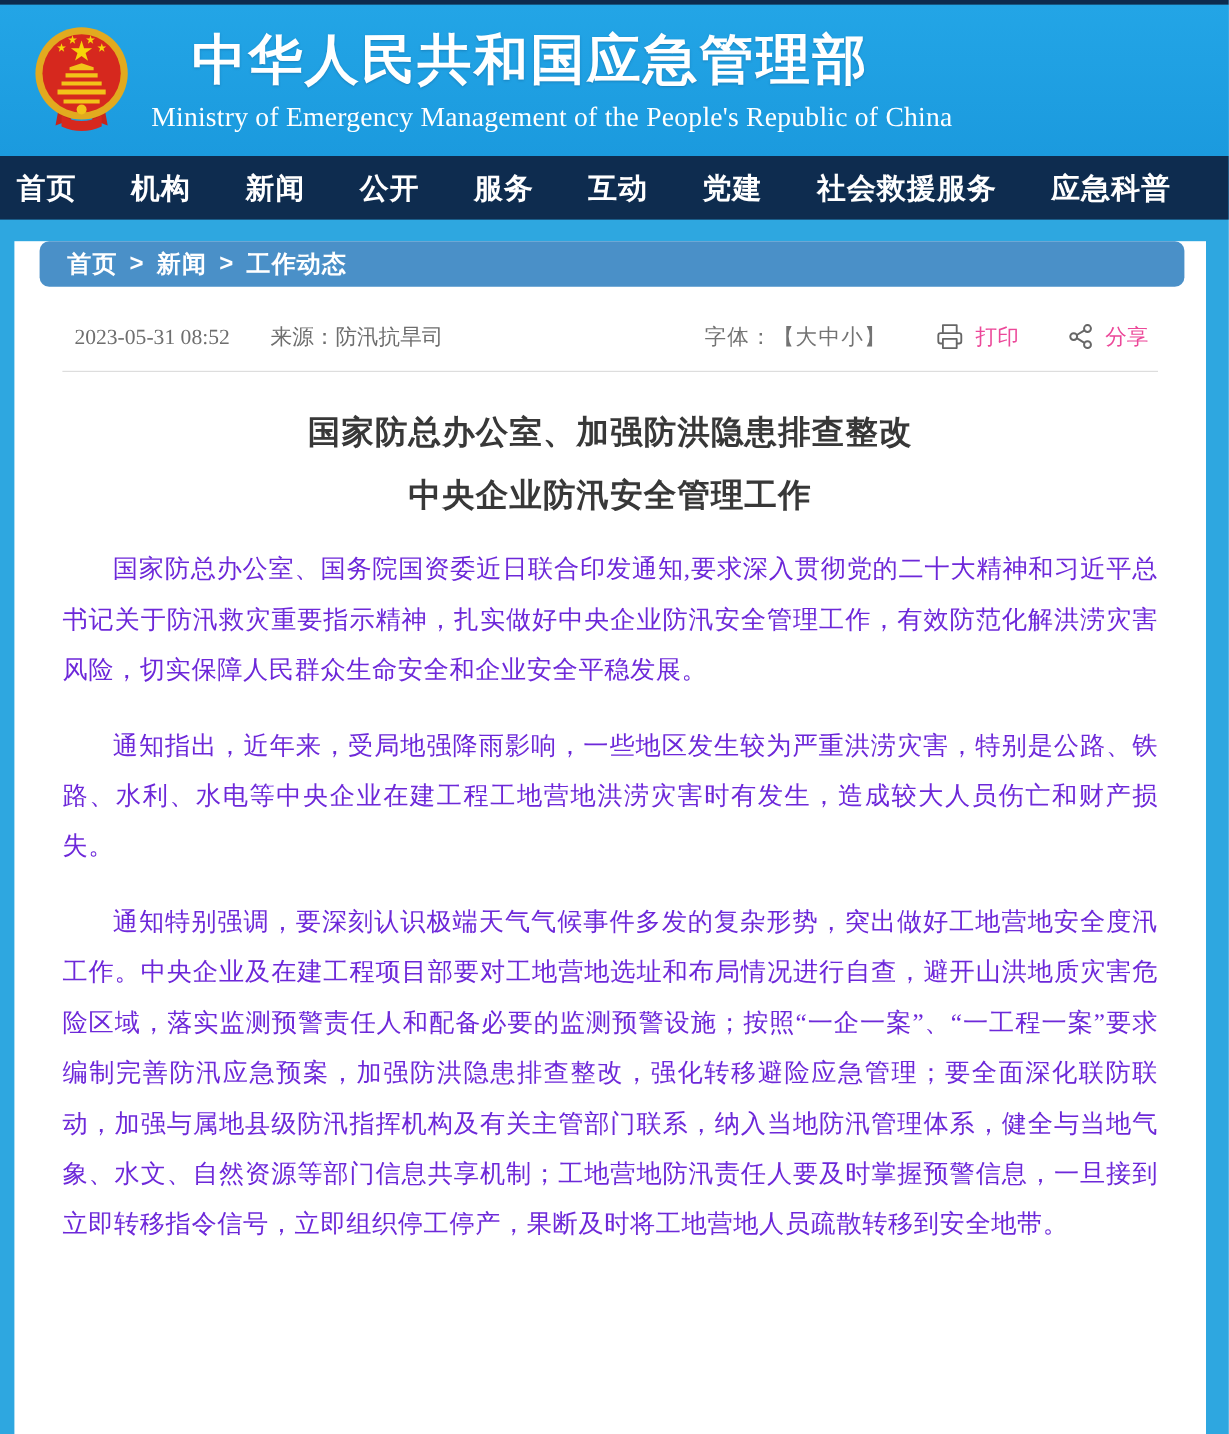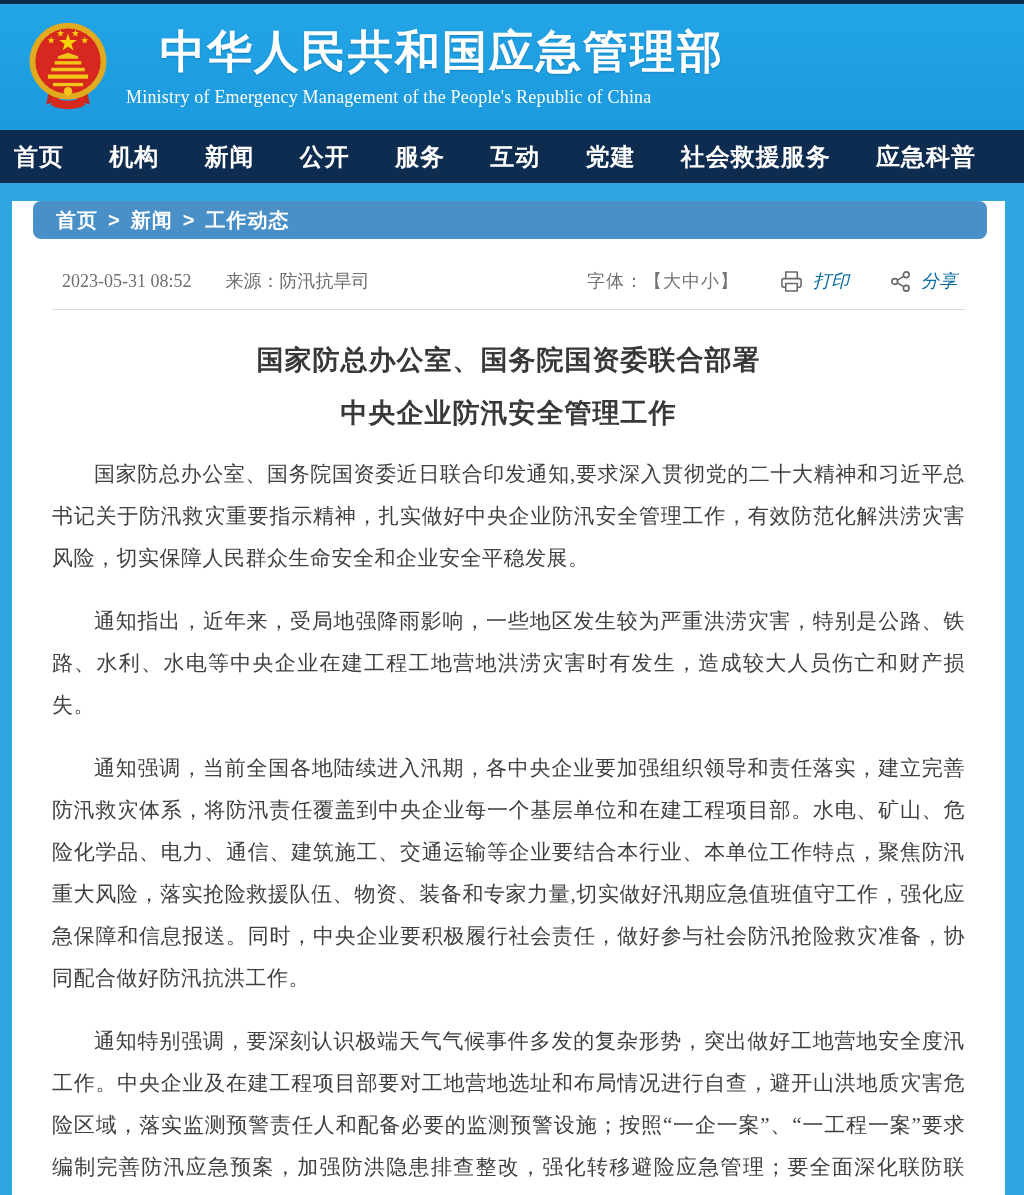--- a/index.html
+++ b/index.html
@@ -29,21 +29,21 @@
     font-size: 45px;
     font-weight: bold;
     letter-spacing: 2px;
     line-height: 52px;
     text-shadow: 0 1px 2px rgba(0,40,80,.25);
     margin-left: 34px;
   }
   .site-subtitle {
     color: #fff;
     font-family: "Liberation Serif", serif;
-    font-size: 18px;
+    font-size: 23px;
     margin-top: 9px;
     letter-spacing: .2px;
   }
   .slogan {
     position: absolute;
     top: 16px;
     right: 16px;
     text-align: center;
     font-weight: bold;
     font-size: 31px;
@@ -107,29 +107,28 @@
     font-size: 18px;
     color: #6e6e6e;
     gap: 16px;
   }
   .meta .source { margin-left: 18px; }
   .meta-right { margin-left: auto; display: flex; align-items: center; }
   .font-ctl { color: #737373; letter-spacing: 1px; }
   .font-size-opt { cursor: pointer; }
   .meta-btn {
     display: flex;
-    align-items: flex-end;
+    align-items: flex-start;
     margin-left: 40px;
-    color: #0369a1;
+    color: #ec4899;
     cursor: pointer;
     background: none;
     border: none;
     font-family: "Liberation Serif", serif;
     font-size: 18px;
-    font-style: italic;
   }
   .meta-btn svg { margin-right: 9px; }
 
   .rule {
     border: none;
     border-top: 1px solid #ddd;
     margin: 16px 40px 0 40px;
   }
 
   
@@ -145,21 +144,21 @@
   .article-title.l1 { margin-top: 31px; }
   .article-title.l2 { margin-top: 15px; }
   .article p {
     font-family: "Liberation Serif", serif;
     font-size: 21px;
     line-height: 42px;
     letter-spacing: .5px;
     text-align: justify;
     text-indent: 2em;
     margin-top: 21px;
-    color: #404040;
+    color: #6d28d9;
   }
 </style>
 </head>
 <body>
 
 <div class="topline"></div>
 
 <header class="header">
   <div class="emblem">
     <svg viewBox="0 0 100 110" width="84" height="92">
@@ -236,22 +235,21 @@
           <line x1="8.7" y1="13.4" x2="15.3" y2="17.4"></line>
         </svg>
         <span>分享</span>
       </button>
     </div>
   </div>
 
   <hr class="rule">
 
   <article class="article">
-    <h1 class="article-title l1">国家防总办公室、国务院国资委联合部署</h1>
+    <h1 class="article-title l1">国家防总办公室、加强防洪隐患排查整改</h1>
     <h1 class="article-title l2">中央企业防汛安全管理工作</h1>
 
     <p>国家防总办公室、国务院国资委近日联合印发通知,要求深入贯彻党的二十大精神和习近平总书记关于防汛救灾重要指示精神，扎实做好中央企业防汛安全管理工作，有效防范化解洪涝灾害风险，切实保障人民群众生命安全和企业安全平稳发展。</p>
     <p>通知指出，近年来，受局地强降雨影响，一些地区发生较为严重洪涝灾害，特别是公路、铁路、水利、水电等中央企业在建工程工地营地洪涝灾害时有发生，造成较大人员伤亡和财产损失。</p>
-    <p>通知强调，当前全国各地陆续进入汛期，各中央企业要加强组织领导和责任落实，建立完善防汛救灾体系，将防汛责任覆盖到中央企业每一个基层单位和在建工程项目部。水电、矿山、危险化学品、电力、通信、建筑施工、交通运输等企业要结合本行业、本单位工作特点，聚焦防汛重大风险，落实抢险救援队伍、物资、装备和专家力量,切实做好汛期应急值班值守工作，强化应急保障和信息报送。同时，中央企业要积极履行社会责任，做好参与社会防汛抢险救灾准备，协同配合做好防汛抗洪工作。</p>
     <p>通知特别强调，要深刻认识极端天气气候事件多发的复杂形势，突出做好工地营地安全度汛工作。中央企业及在建工程项目部要对工地营地选址和布局情况进行自查，避开山洪地质灾害危险区域，落实监测预警责任人和配备必要的监测预警设施；按照“一企一案”、“一工程一案”要求编制完善防汛应急预案，加强防洪隐患排查整改，强化转移避险应急管理；要全面深化联防联动，加强与属地县级防汛指挥机构及有关主管部门联系，纳入当地防汛管理体系，健全与当地气象、水文、自然资源等部门信息共享机制；工地营地防汛责任人要及时掌握预警信息，一旦接到立即转移指令信号，立即组织停工停产，果断及时将工地营地人员疏散转移到安全地带。</p>
   </article>
 
 </main>
 
 </body></html>

